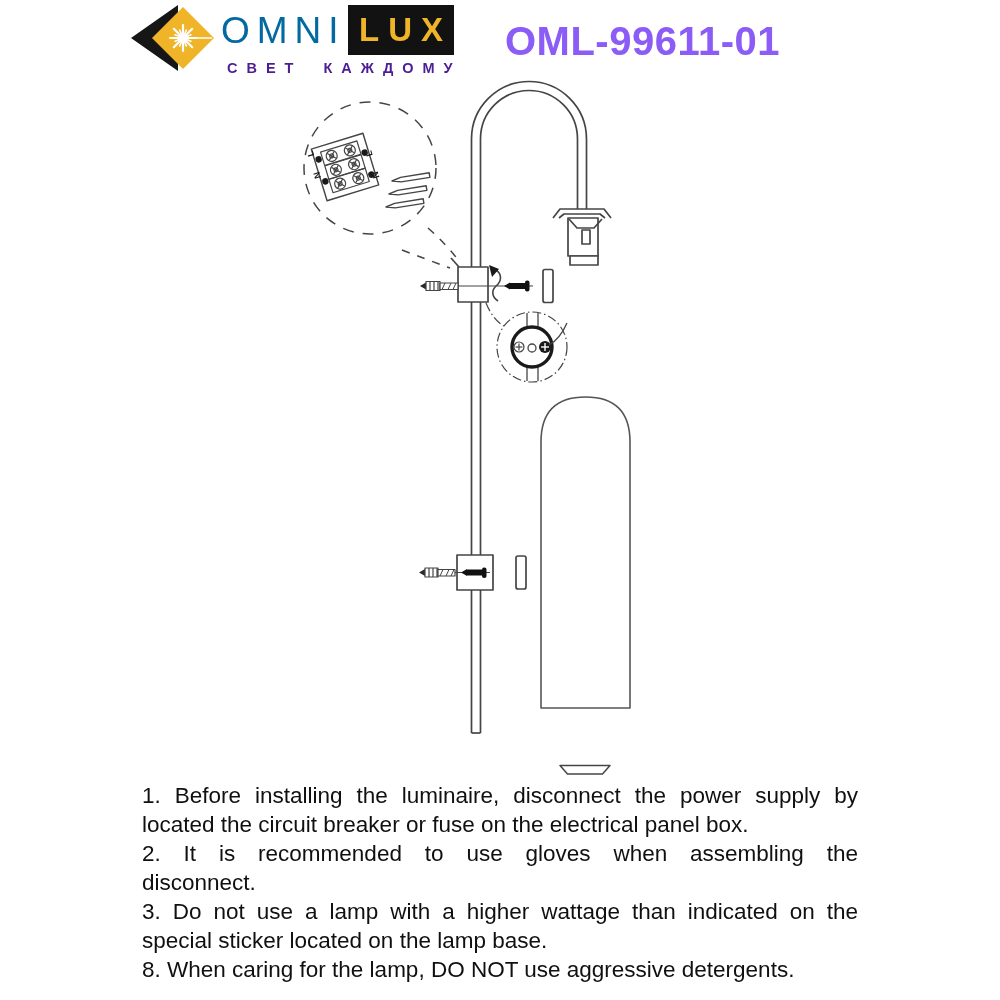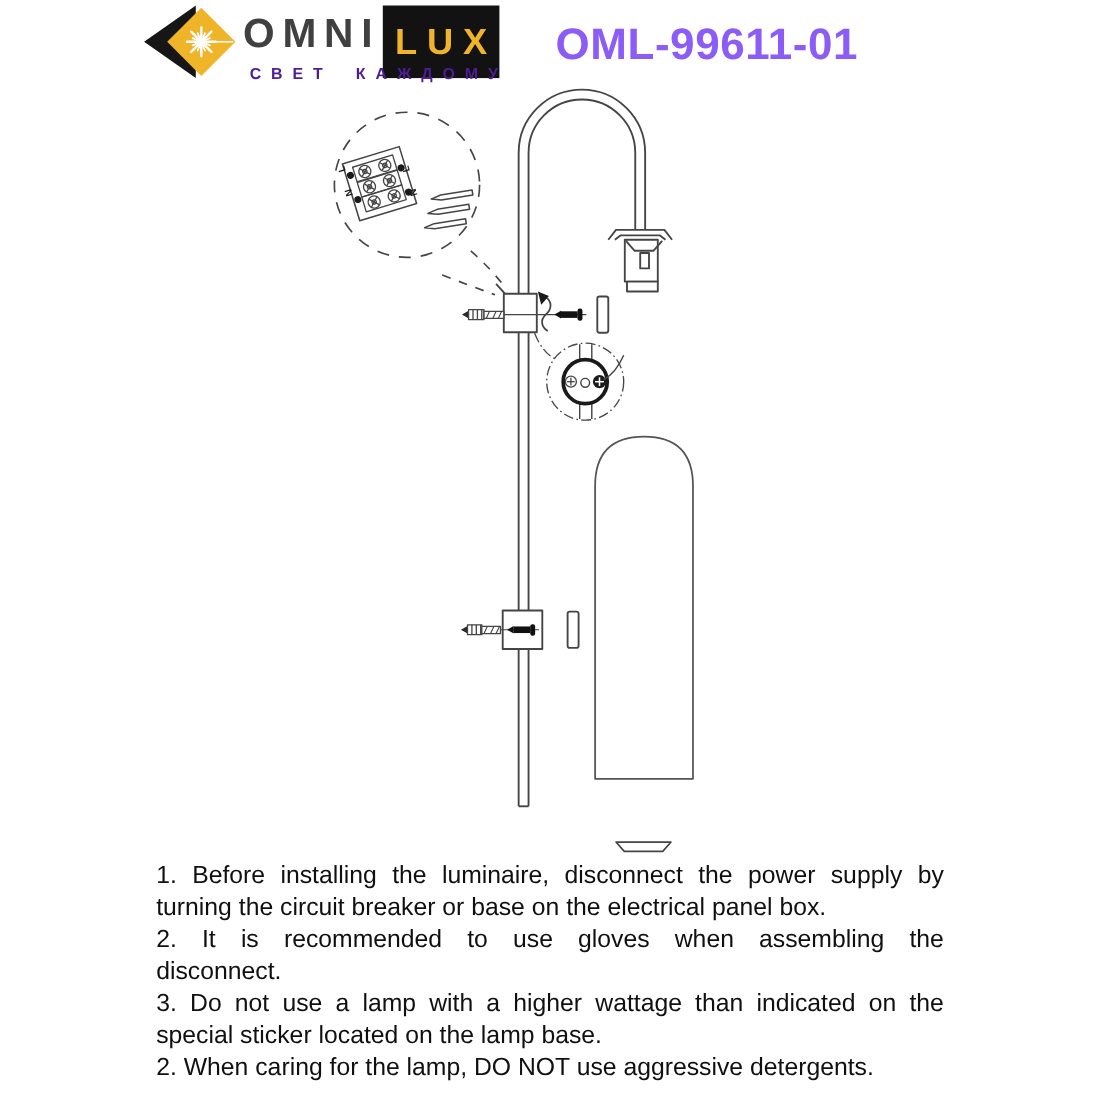--- a/index.html
+++ b/index.html
@@ -4,25 +4,25 @@
 <style>
   html,body { margin:0; padding:0; background:#ffffff; }
   .page {
     position:relative; width:1000px; height:1000px; background:#ffffff;
     font-family:"Liberation Sans", sans-serif; overflow:hidden;
   }
   .art { position:absolute; left:0; top:0; width:1000px; height:1000px; }
 
   .brand-word1 {
     position:absolute; left:221px; top:10px;
-    font-size:37px; font-weight:bold; letter-spacing:7px; color:#404040;
+    font-size:37px; font-weight:normal; letter-spacing:7px; color:#0369a1;
     white-space:nowrap;
   }
   .lux-box {
-    position:absolute; left:348px; top:5px; width:106px; height:66px;
+    position:absolute; left:348px; top:5px; width:106px; height:50px;
     background:#121212; display:flex; align-items:center; justify-content:center;
   }
   .lux-box span {
     font-size:33px; font-weight:bold; letter-spacing:9px; text-indent:9px;
     color:#F0B429; white-space:nowrap;
   }
   .tagline {
     position:absolute; left:227px; top:60px;
     font-size:14.5px; font-weight:bold; letter-spacing:9px; word-spacing:8px;
     color:#4c1d95; white-space:nowrap;
@@ -207,21 +207,21 @@
 
   <div class="brand-word1">OMNI</div>
   <div class="lux-box">
     <span>LUX</span>
   </div>
   <div class="tagline">СВЕТ КАЖДОМУ</div>
   <div class="model">OML-99611-01</div>
 
   <div class="instructions">
     <div class="stretch">1. Before installing the luminaire, disconnect the power supply by</div>
-    <div>turning the circuit breaker or base on the electrical panel box.</div>
+    <div>located the circuit breaker or fuse on the electrical panel box.</div>
     <div class="stretch">2. It is recommended to use gloves when assembling the</div>
     <div>disconnect.</div>
     <div class="stretch">3. Do not use a lamp with a higher wattage than indicated on the</div>
     <div>special sticker located on the lamp base.</div>
-    <div>2. When caring for the lamp, DO NOT use aggressive detergents.</div>
+    <div>8. When caring for the lamp, DO NOT use aggressive detergents.</div>
   </div>
 
 </div>
 
 </body></html>

